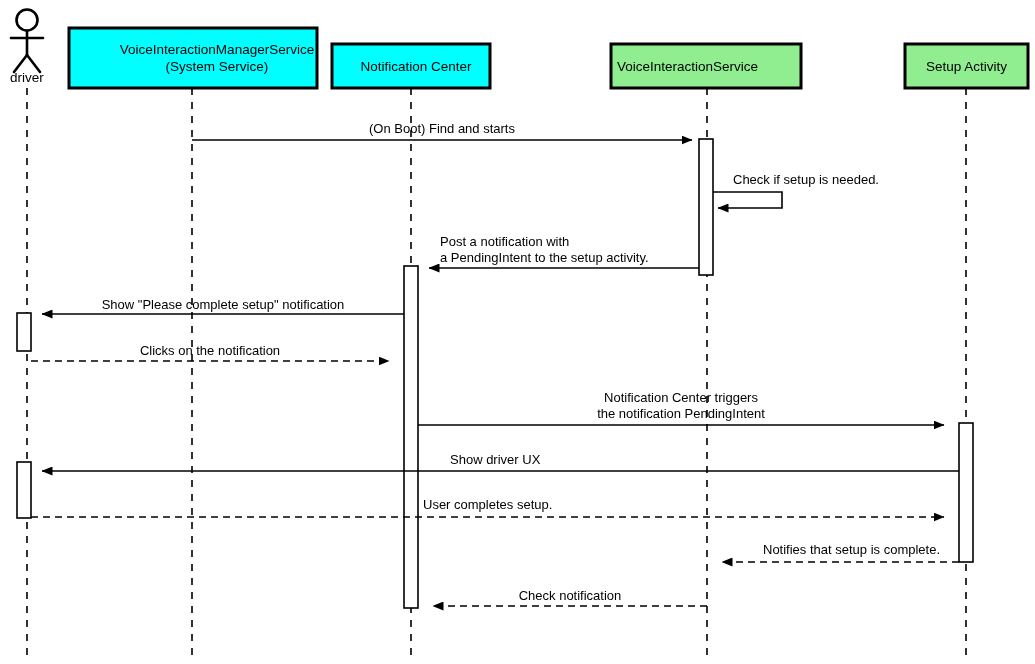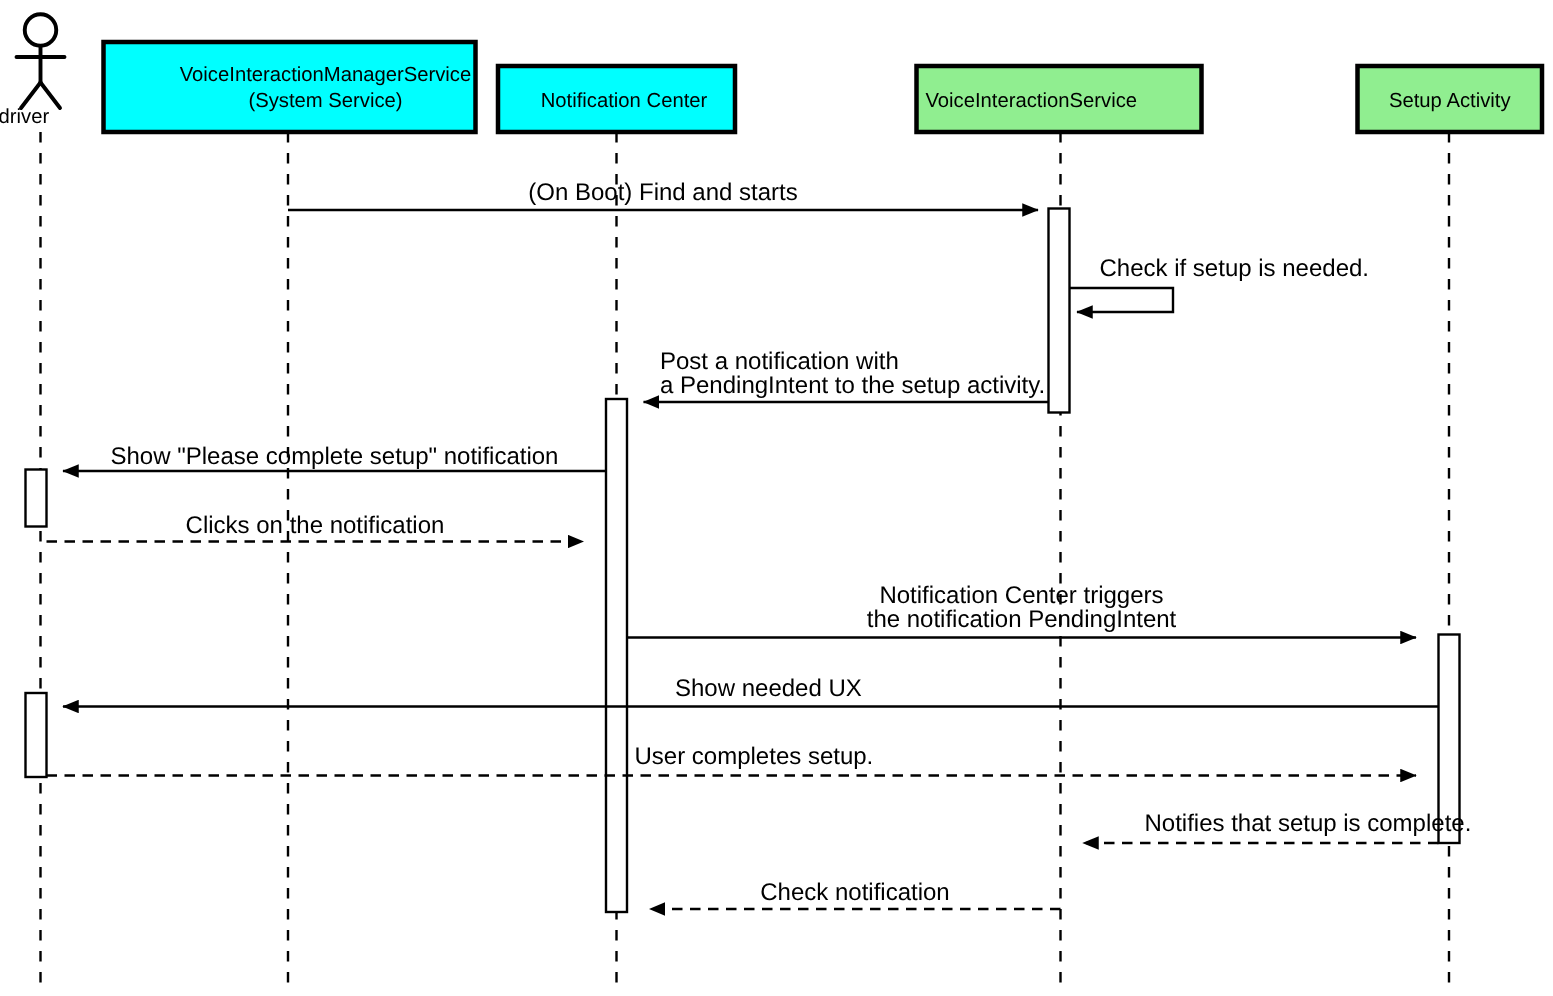--- a/index.html
+++ b/index.html
@@ -18,26 +18,27 @@
     display:flex;
     align-items:center;
     justify-content:center;
     pointer-events:none;
   }
   .actor-label{
     position:absolute;
     font-family:"Liberation Sans","DejaVu Sans",sans-serif;
     font-size:13.5px;
     color:#000000;
+    text-align:center;
     width:56px;
   }
   .msg{
     position:absolute;
     font-family:"Liberation Sans","DejaVu Sans",sans-serif;
-    font-size:16px;
+    font-size:13px;
     color:#000000;
     line-height:16px;
     white-space:pre-line;
     pointer-events:none;
   }
   .msg.center{text-align:center;}
   .msg.left{text-align:left;}
 </style>
 </head>
 <body>
@@ -144,21 +145,21 @@
   <div class="msg left" style="left:440px;top:234px;width:300px;">Post a notification with
 a PendingIntent to the setup activity.</div>
 
   <div class="msg center" style="left:42px;top:297px;width:362px;">Show "Please complete setup" notification</div>
 
   <div class="msg center" style="left:31px;top:343px;width:358px;">Clicks on the notification</div>
 
   <div class="msg center" style="left:418px;top:390px;width:526px;">Notification Center triggers
 the notification PendingIntent</div>
 
-  <div class="msg left" style="left:450px;top:452px;width:300px;">Show needed UX</div>
+  <div class="msg left" style="left:450px;top:452px;width:300px;">Show driver UX</div>
 
   <div class="msg left" style="left:423px;top:497px;width:300px;">User completes setup.</div>
 
   <div class="msg left" style="left:731px;top:542px;width:260px;margin-left:32px;">Notifies that setup is complete.</div>
 
   <div class="msg center" style="left:433px;top:588px;width:274px;">Check notification</div>
 
 </div>
 
 </body></html>

